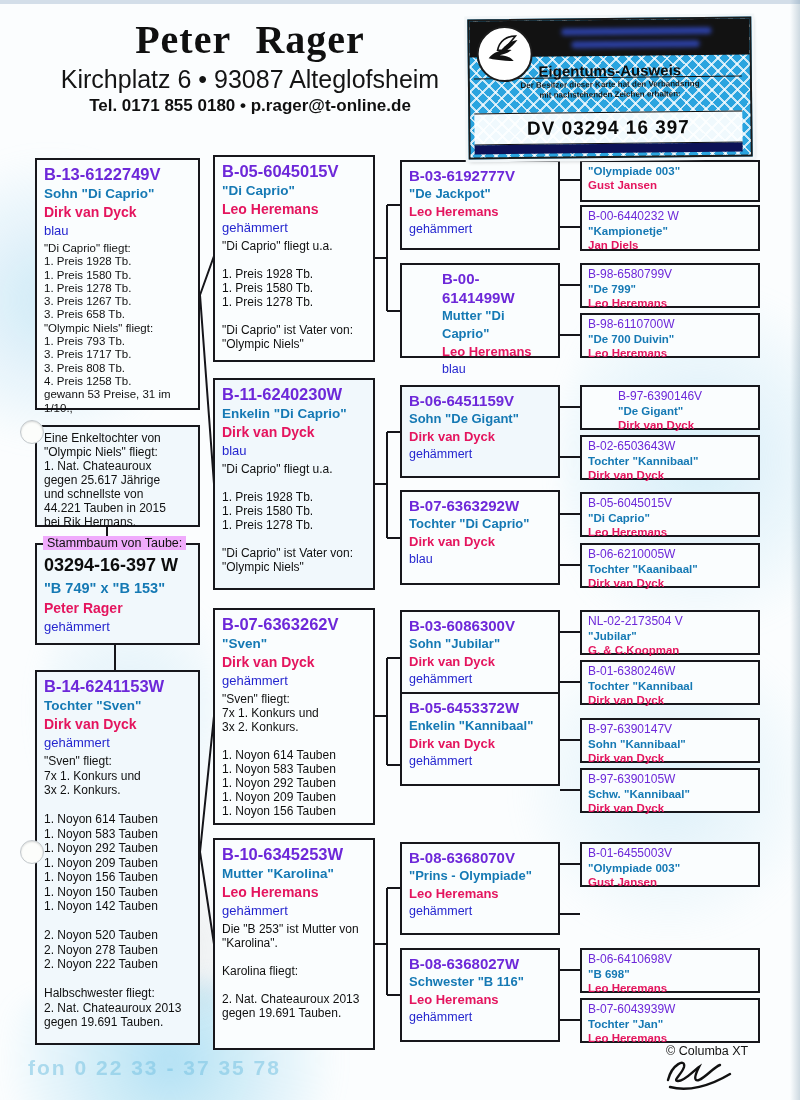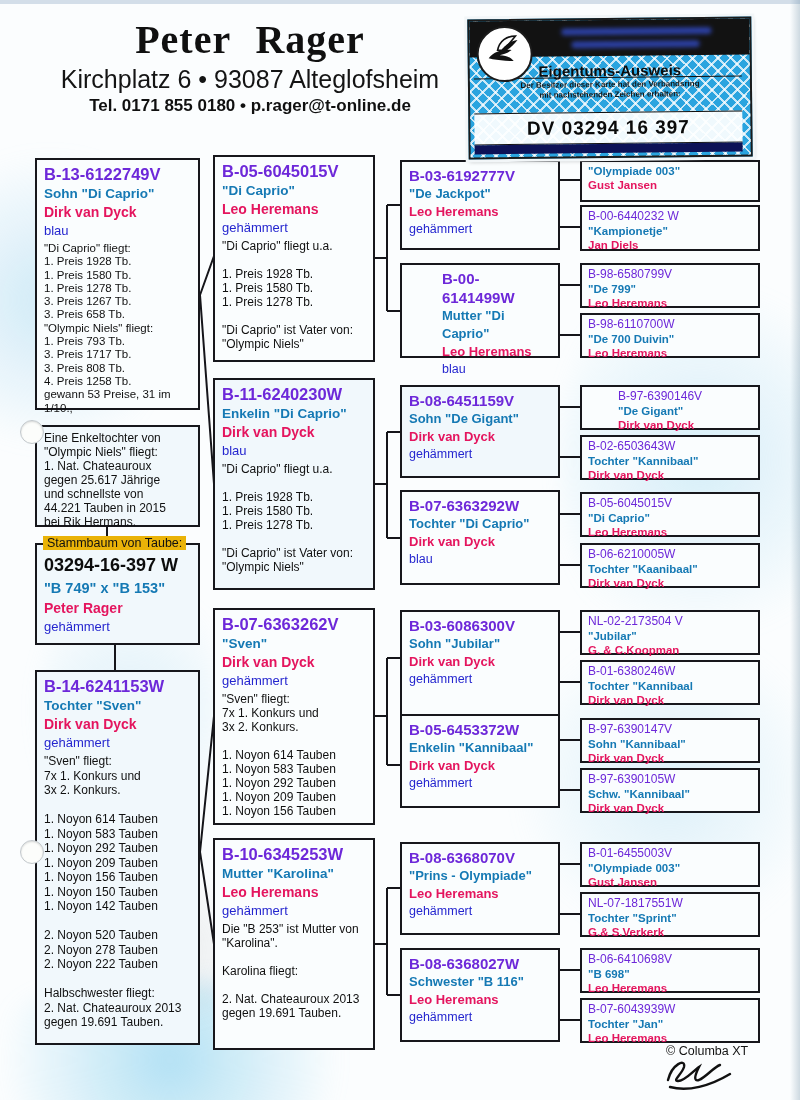--- a/index.html
+++ b/index.html
@@ -63,21 +63,21 @@
   .g3 .ring{font-size:15px;line-height:19px;}
   .g3 .pname{font-size:13px;line-height:18px;}
   .g3 .breeder{font-size:13px;line-height:18px;}
   .g3 .colorword{font-size:12.5px;line-height:17px;}
 
   .g4{padding:2px 6px;}
   .g4 .ring{font-weight:400;font-size:12px;line-height:14.5px;}
   .g4 .pname{font-size:11.5px;line-height:14px;}
   .g4 .breeder{font-size:11.5px;line-height:14px;}
 
-  .subject-label{position:absolute;top:-9px;left:6px;background:#eab308;padding:0 4px;
+  .subject-label{position:absolute;top:-9px;left:6px;background:#f0abfc;padding:0 4px;
     font-size:12.5px;color:#101010;}
   .subject-ring{font-weight:bold;font-size:18px;color:#0c0c0c;line-height:24px;margin-top:4px;}
   .subject-pair{font-weight:bold;font-size:14.5px;color:#1579b4;line-height:22px;}
 
   .connectors{position:absolute;left:0;top:0;z-index:1;}
 
   .copyright{position:absolute;left:666px;top:1044px;font-size:12.5px;color:#131313;z-index:4;}
   .signature{position:absolute;left:660px;top:1054px;z-index:4;}
   .watermark{position:absolute;left:28px;top:1056px;font-size:21px;font-weight:bold;
     color:rgba(120,195,225,.55);letter-spacing:2px;z-index:2;}
@@ -265,38 +265,38 @@
     <div class="breeder">Leo Heremans</div>
     <div class="colorword">gehämmert</div>
   </div>
   <div class="pbox g3" style="left:400px;top:263px;width:160px;height:95px;padding-left:40px;">
     <div class="ring">B-00-6141499W</div>
     <div class="pname">Mutter "Di Caprio"</div>
     <div class="breeder">Leo Heremans</div>
     <div class="colorword">blau</div>
   </div>
   <div class="pbox g3 tint" style="left:400px;top:385px;width:160px;height:93px;">
-    <div class="ring">B-08-6451159V</div>
+    <div class="ring">B-06-6451159V</div>
     <div class="pname">Sohn "De Gigant"</div>
     <div class="breeder">Dirk van Dyck</div>
     <div class="colorword">gehämmert</div>
   </div>
   <div class="pbox g3" style="left:400px;top:490px;width:160px;height:95px;">
     <div class="ring">B-07-6363292W</div>
     <div class="pname">Tochter "Di Caprio"</div>
     <div class="breeder">Dirk van Dyck</div>
     <div class="colorword">blau</div>
   </div>
   <div class="pbox g3" style="left:400px;top:610px;width:160px;height:121px;">
     <div class="ring">B-03-6086300V</div>
     <div class="pname">Sohn "Jubilar"</div>
     <div class="breeder">Dirk van Dyck</div>
     <div class="colorword">gehämmert</div>
   </div>
-  <div class="pbox g3" style="left:400px;top:714px;width:160px;height:94px;">
+  <div class="pbox g3" style="left:400px;top:692px;width:160px;height:94px;">
     <div class="ring">B-05-6453372W</div>
     <div class="pname">Enkelin "Kannibaal"</div>
     <div class="breeder">Dirk van Dyck</div>
     <div class="colorword">gehämmert</div>
   </div>
   <div class="pbox g3" style="left:400px;top:842px;width:160px;height:93px;">
     <div class="ring">B-08-6368070V</div>
     <div class="pname">"Prins - Olympiade"</div>
     <div class="breeder">Leo Heremans</div>
     <div class="colorword">gehämmert</div>
@@ -364,25 +364,20 @@
   </div>
   <div class="pbox g4" style="left:580px;top:768px;width:180px;height:45px;">
     <div class="ring">B-97-6390105W</div>
     <div class="pname">Schw. "Kannibaal"</div>
     <div class="breeder">Dirk van Dyck</div>
   </div>
   <div class="pbox g4" style="left:580px;top:842px;width:180px;height:45px;">
     <div class="ring">B-01-6455003V</div>
     <div class="pname">"Olympiade 003"</div>
     <div class="breeder">Gust Jansen</div>
-  </div>
-  <div class="pbox g4" style="left:580px;top:892px;width:180px;height:45px;">
-    <div class="ring">NL-07-1817551W</div>
-    <div class="pname">Tochter "Sprint"</div>
-    <div class="breeder">G.&amp; S.Verkerk</div>
   </div>
   <div class="pbox g4" style="left:580px;top:948px;width:180px;height:45px;">
     <div class="ring">B-06-6410698V</div>
     <div class="pname">"B 698"</div>
     <div class="breeder">Leo Heremans</div>
   </div>
   <div class="pbox g4" style="left:580px;top:998px;width:180px;height:45px;">
     <div class="ring">B-07-6043939W</div>
     <div class="pname">Tochter "Jan"</div>
     <div class="breeder">Leo Heremans</div>
@@ -391,14 +386,15 @@
   <div class="punch-hole" style="left:20px;top:420px;"></div>
   <div class="punch-hole" style="left:20px;top:840px;"></div>
 
   <div class="copyright">© Columba XT</div>
   <svg class="signature" width="86" height="44" viewBox="0 0 86 44">
     <g stroke="#111" stroke-width="2.4" fill="none" stroke-linecap="round">
       <path d="M8 26 C12 10 26 4 24 13 C22 20 12 27 18 27 C25 27 33 17 39 13 C35 21 33 28 39 26 C46 23 54 13 60 11"></path>
       <path d="M10 33 C28 38 50 32 70 20"></path>
     </g>
   </svg>
+  <div class="watermark">fon 0 22 33 - 37 35 78</div>
 
 </div>
 
 </body></html>

